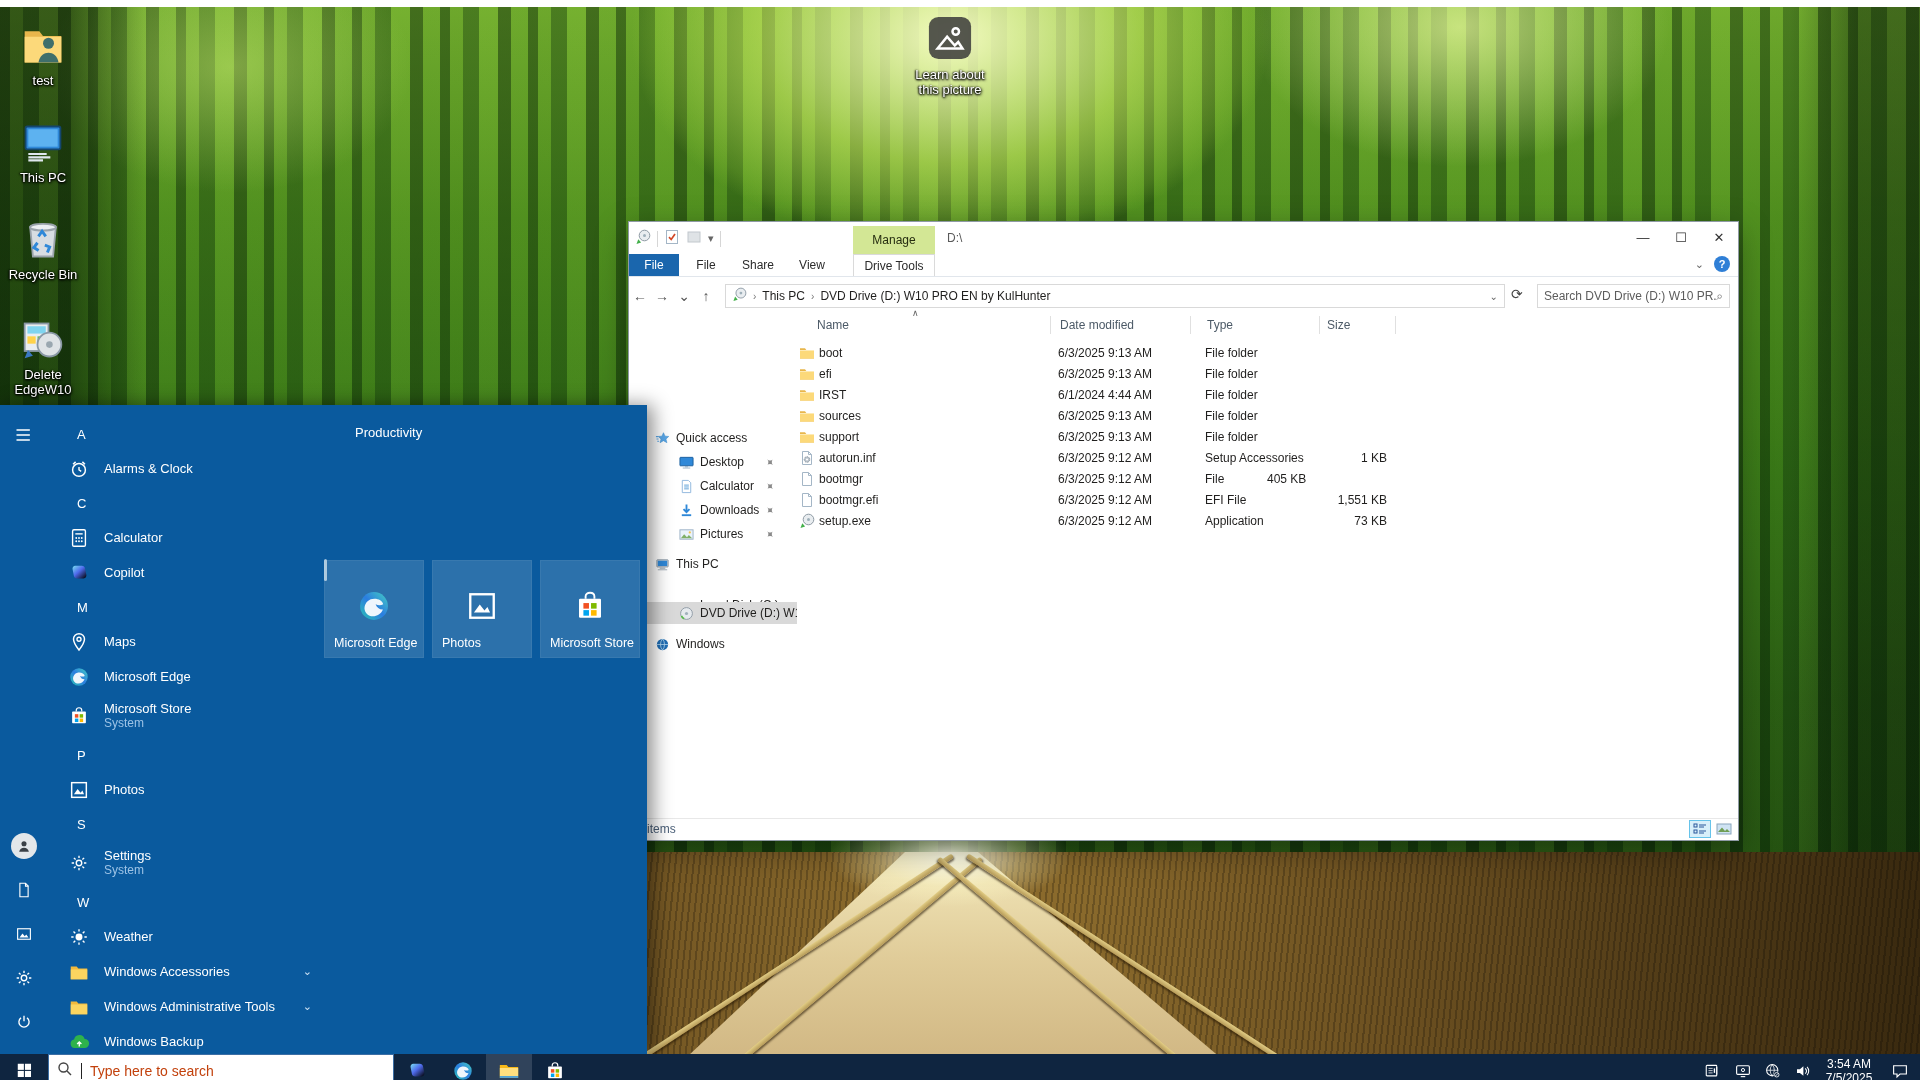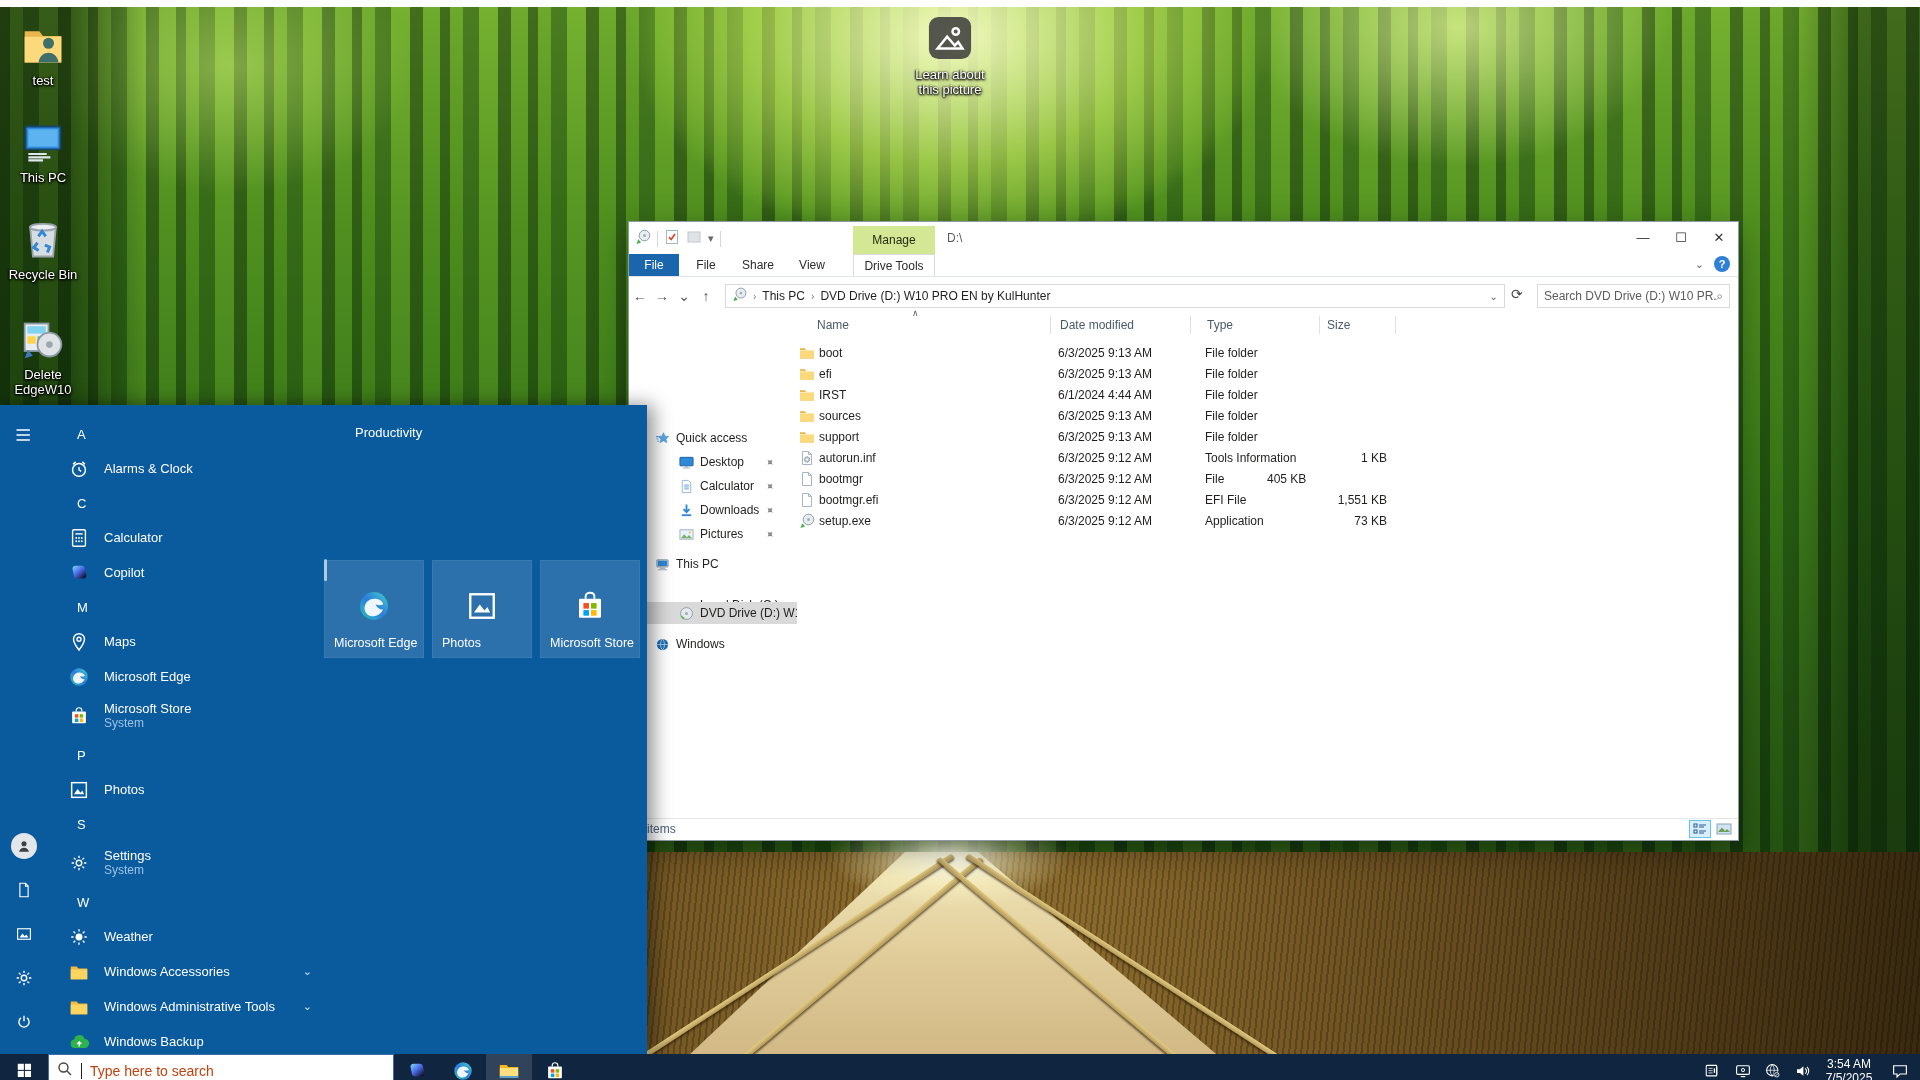--- a/index.html
+++ b/index.html
@@ -403,21 +403,21 @@
         </div>
         <div class="frow">
           <span class="icn"><svg width="16" height="16" viewBox="0 0 16 16">
               <path d="M3.5 1.5h6l3 3v10h-9z" fill="#fff" stroke="#a4b6c6"></path>
               <path d="M9.5 1.5v3h3" fill="none" stroke="#a4b6c6"></path>
               <circle cx="8" cy="9.5" r="2.8" fill="#b9c2ca" stroke="#8d99a4" stroke-dasharray="1.5 1"></circle>
               <circle cx="8" cy="9.5" r="1.1" fill="#fff"></circle>
             </svg></span>
     <span class="cell" style="left:22px">autorun.inf</span>
     <span class="cell" style="left:261px">6/3/2025 9:12 AM</span>
-    <span class="cell" style="left:408px">Tools Information</span>
+    <span class="cell" style="left:408px">Setup Accessories</span>
     <span class="cell" style="left:470px;width:120px;text-align:right">1 KB</span>
         </div>
         <div class="frow">
           <span class="icn"><svg width="16" height="16" viewBox="0 0 16 16">
               <path d="M3.5 1.5h6l3 3v10h-9z" fill="#fff" stroke="#a4b6c6"></path>
               <path d="M9.5 1.5v3h3" fill="none" stroke="#a4b6c6"></path>
             </svg></span>
     <span class="cell" style="left:22px">bootmgr</span>
     <span class="cell" style="left:261px">6/3/2025 9:12 AM</span>
     <span class="cell" style="left:408px">File</span>

